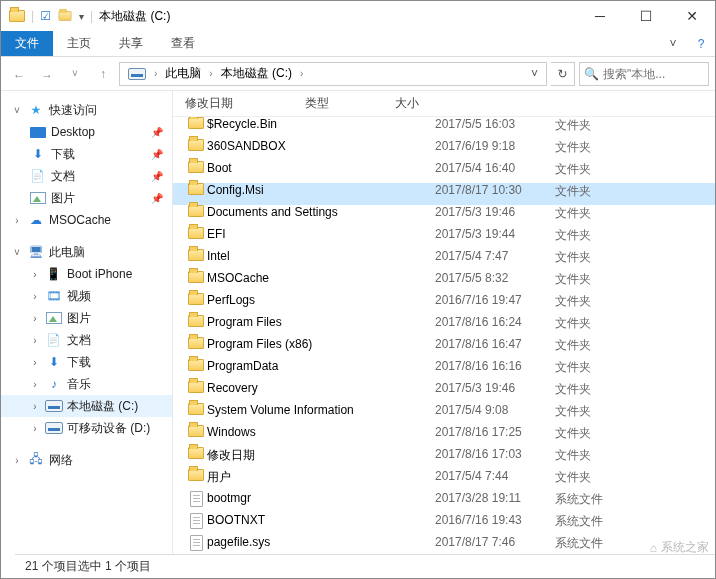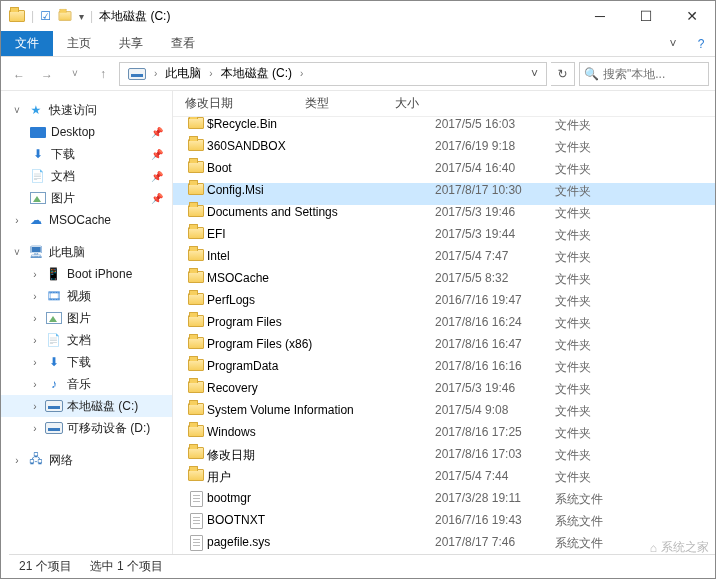--- a/index.html
+++ b/index.html
@@ -47,21 +47,21 @@
 .cols .c-size { flex: 1; }
 
 .files { flex: 1; overflow: hidden; }
 .row { display: flex; align-items: flex-start; height: 22px; padding-left: 12px; }
 .row.selected { background: #cce8ff; }
 .row .ico { width: 22px; display: inline-flex; justify-content: center; }
 .row .name { width: 228px; }
 .row .date { width: 120px; color: #666; }
 .row .type { width: 90px; color: #666; }
 
-.status { position: absolute; bottom: 0; left: 8px; right: 0; height: 24px; border-top: 1px solid #ddd; display: flex; align-items: center; padding: 0 10px; gap: 18px; color: #333; background: #fff; }
+.status { position: absolute; bottom: 0; left: 14px; right: 0; height: 24px; border-top: 1px solid #ddd; display: flex; align-items: center; padding: 0 10px; color: #333; background: #fff; }
 
 .watermark { position: absolute; right: 6px; bottom: 22px; color: #888; font-size: 14px; opacity: .6; display: flex; align-items: center; gap: 4px; pointer-events: none; }
 
 .ico-folder { width: 16px; height: 12px; background: linear-gradient(#ffe9a8,#f7cf5e); border: 1px solid #d6a93a; border-radius: 1px; position: relative; display: inline-block; }
 .ico-folder::before { content:""; position:absolute; top:-4px; left:0; width:7px; height:4px; background:#f7cf5e; border:1px solid #d6a93a; border-bottom:none; border-radius:1px 1px 0 0; }
 .ico-file { width: 13px; height: 16px; background: #fff; border: 1px solid #aaa; border-radius: 1px; display: inline-block; position: relative; }
 .ico-file::after { content:""; position:absolute; left:2px; right:2px; top:3px; height:1px; background:#bbb; box-shadow:0 3px 0 #bbb,0 6px 0 #bbb; }
 .ico-drive { width:18px; height:12px; background:#eef3f7; border:1px solid #6a8fb3; border-radius:2px; display:inline-block; position:relative; }
 .ico-drive::after { content:""; position:absolute; left:2px; right:2px; bottom:2px; height:3px; background:#3a7bbf; }
 .ico-pc { color:#3a7bbf; }

